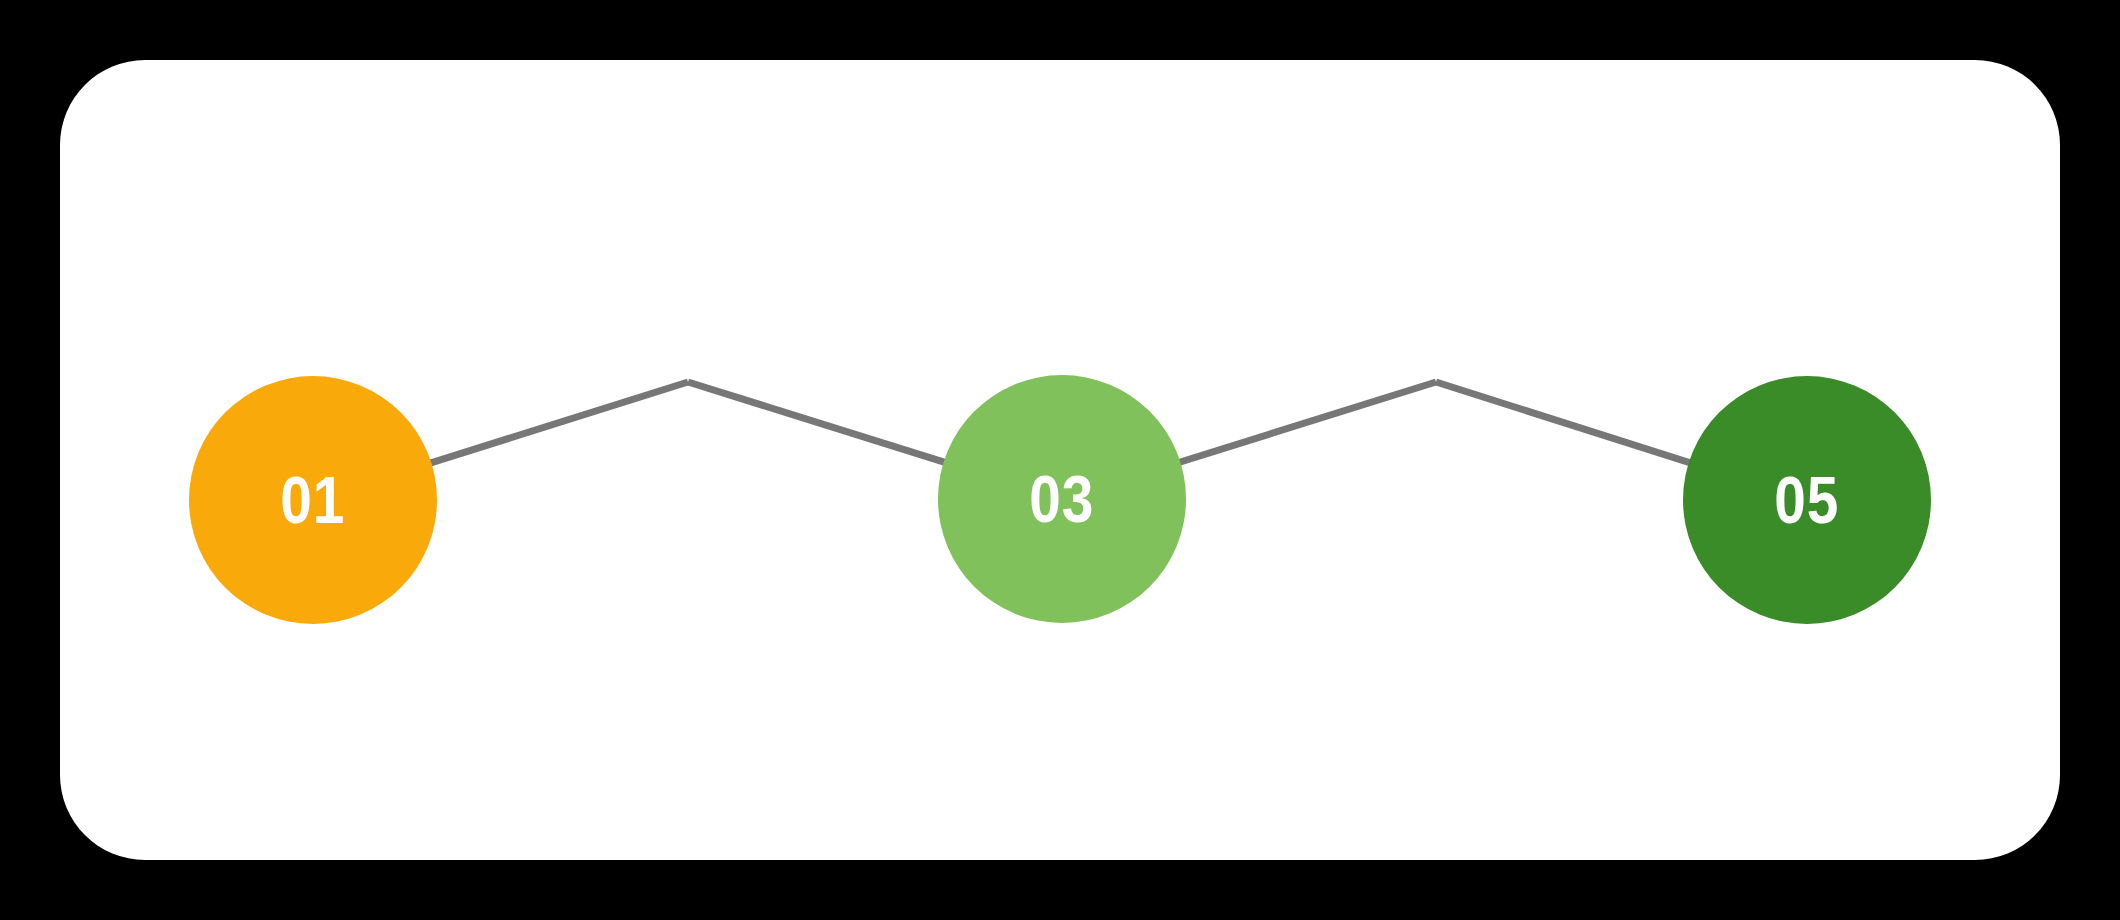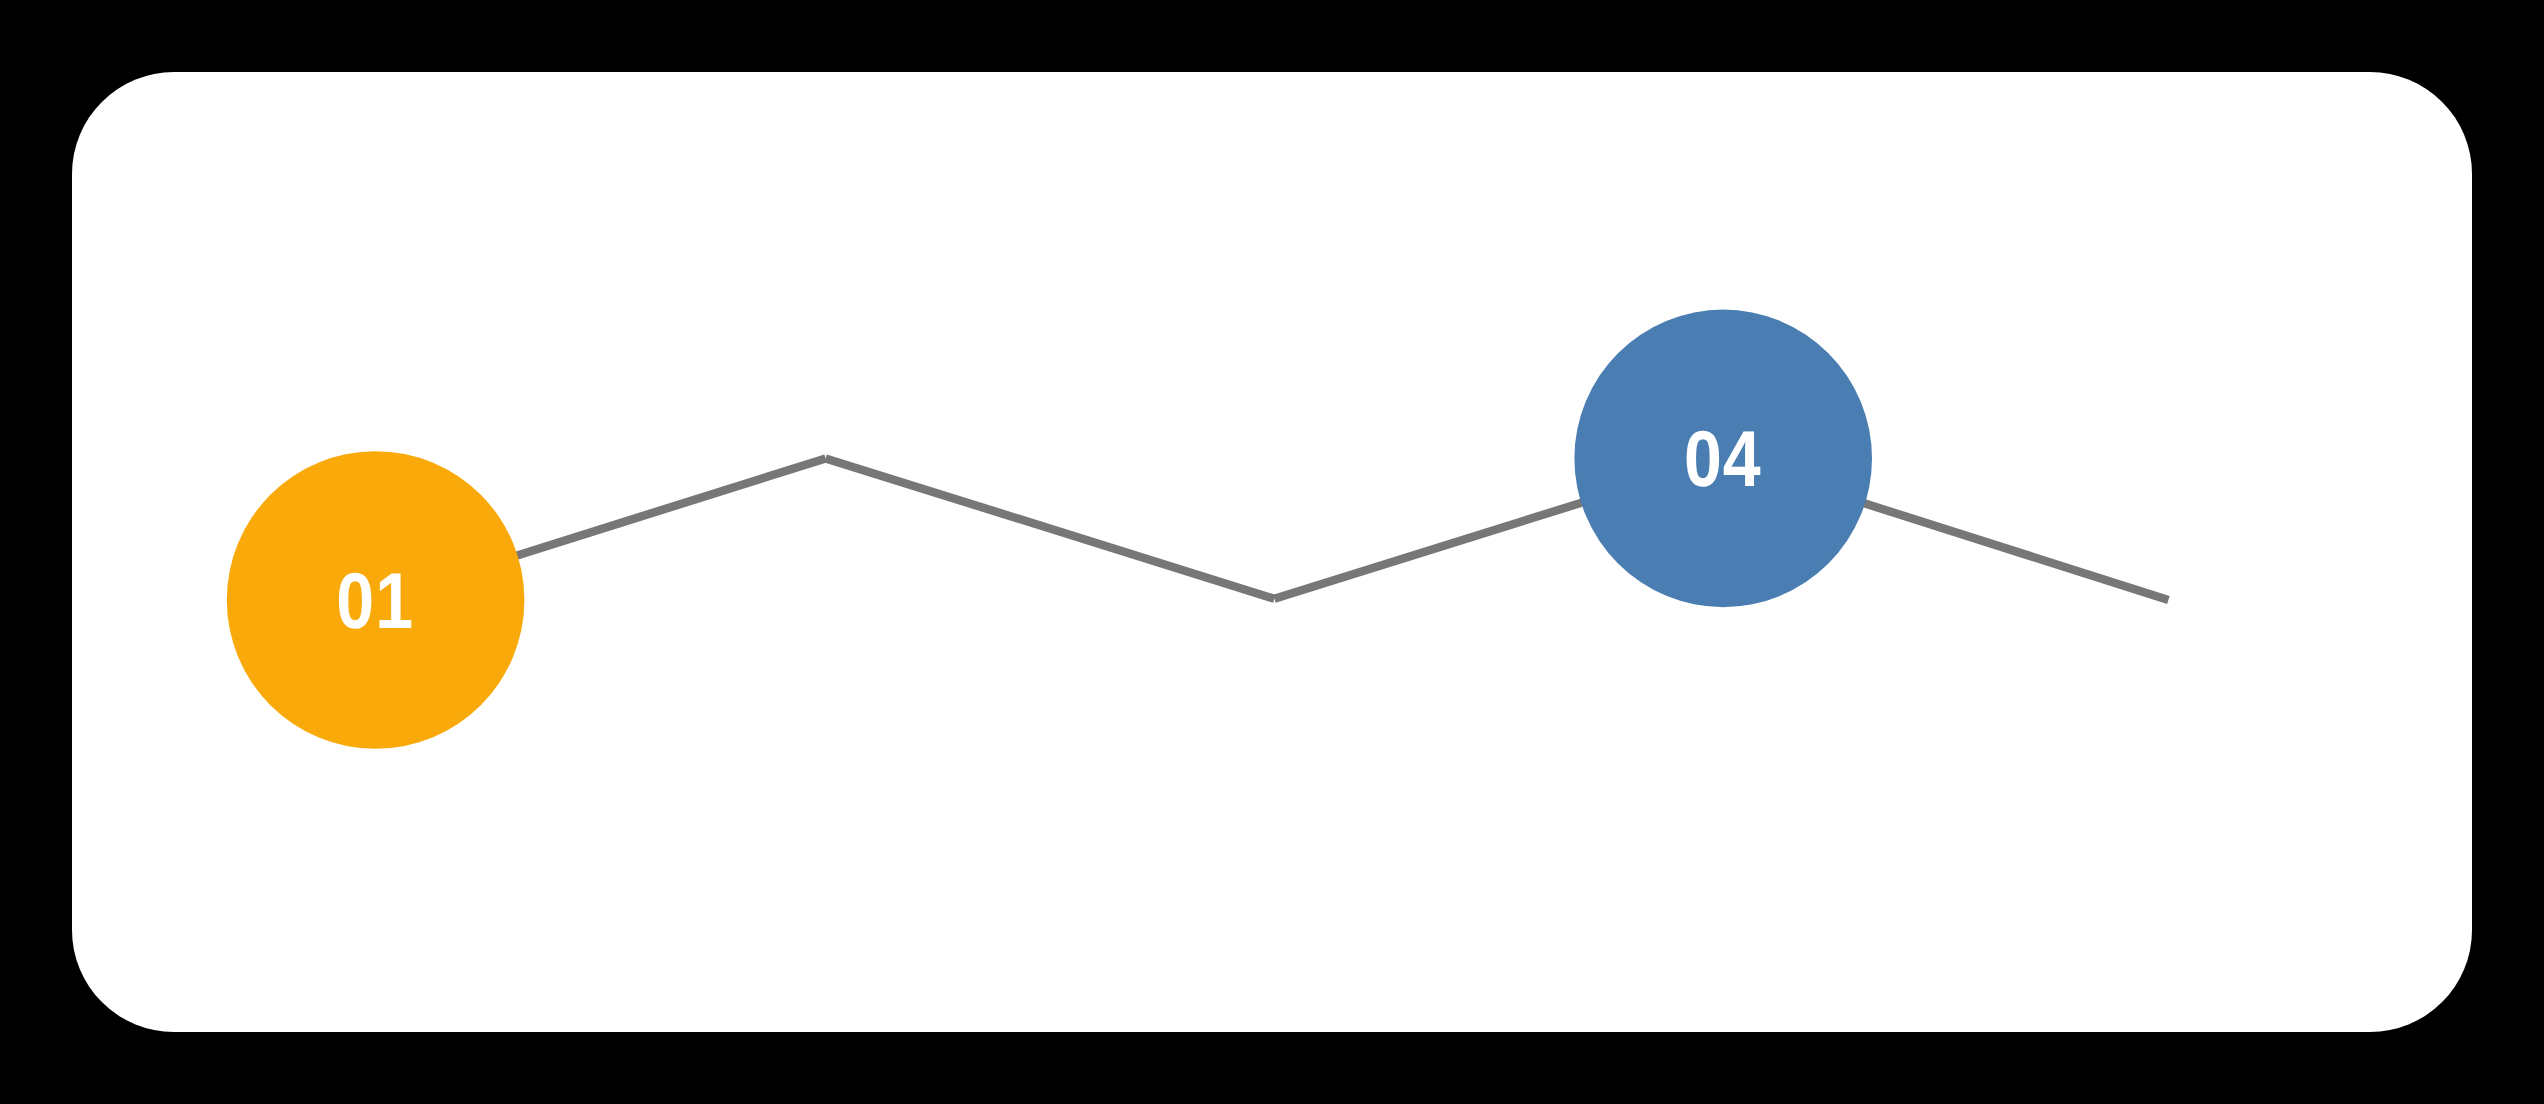--- a/index.html
+++ b/index.html
@@ -74,19 +74,22 @@
     <line x1="688" y1="382" x2="1062" y2="499" stroke-width="7" stroke="#777777"></line>
     <line x1="1062" y1="499" x2="1436" y2="382" stroke-width="7" stroke="#777777"></line>
     <line x1="1436" y1="382" x2="1807" y2="500" stroke-width="7" stroke="#777777"></line>
   </svg>
 
   <div class="circle pos-1" style="background: rgb(249, 170, 10);">
     <span class="step-label" style="color: rgb(255, 255, 255);">01</span>
   </div>
 
 
-
-  <div class="circle pos-4" style="background: rgb(74, 126, 178);">
-    <span class="step-label" style="color: rgb(255, 255, 255);">04</span>
+  <div class="circle pos-3" style="background: rgb(128, 193, 92);">
+    <span class="step-label" style="color: rgb(255, 255, 255);">03</span>
   </div>
 
+
+  <div class="circle pos-5" style="background: rgb(57, 140, 40);">
+    <span class="step-label" style="color: rgb(255, 255, 255);">05</span>
+  </div>
 
 </div>
 
 </body></html>

